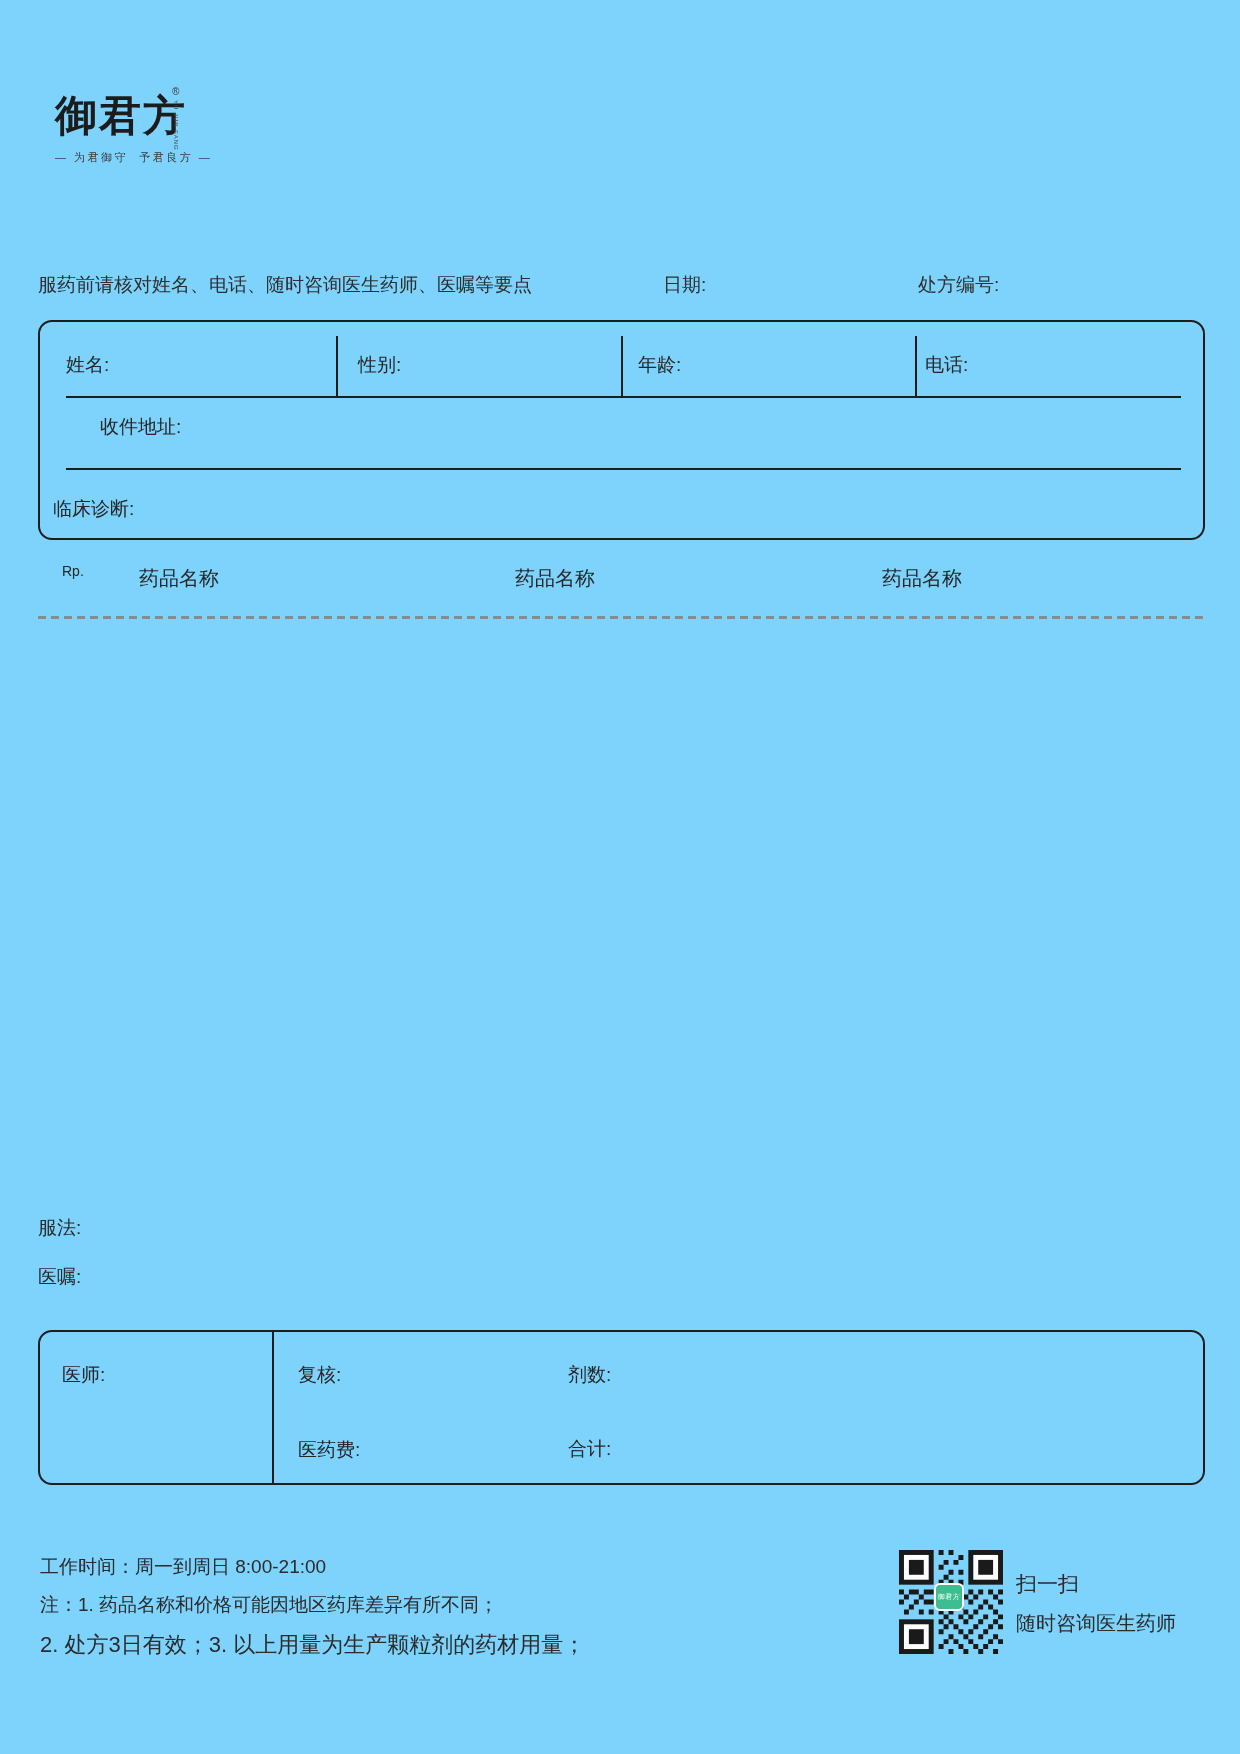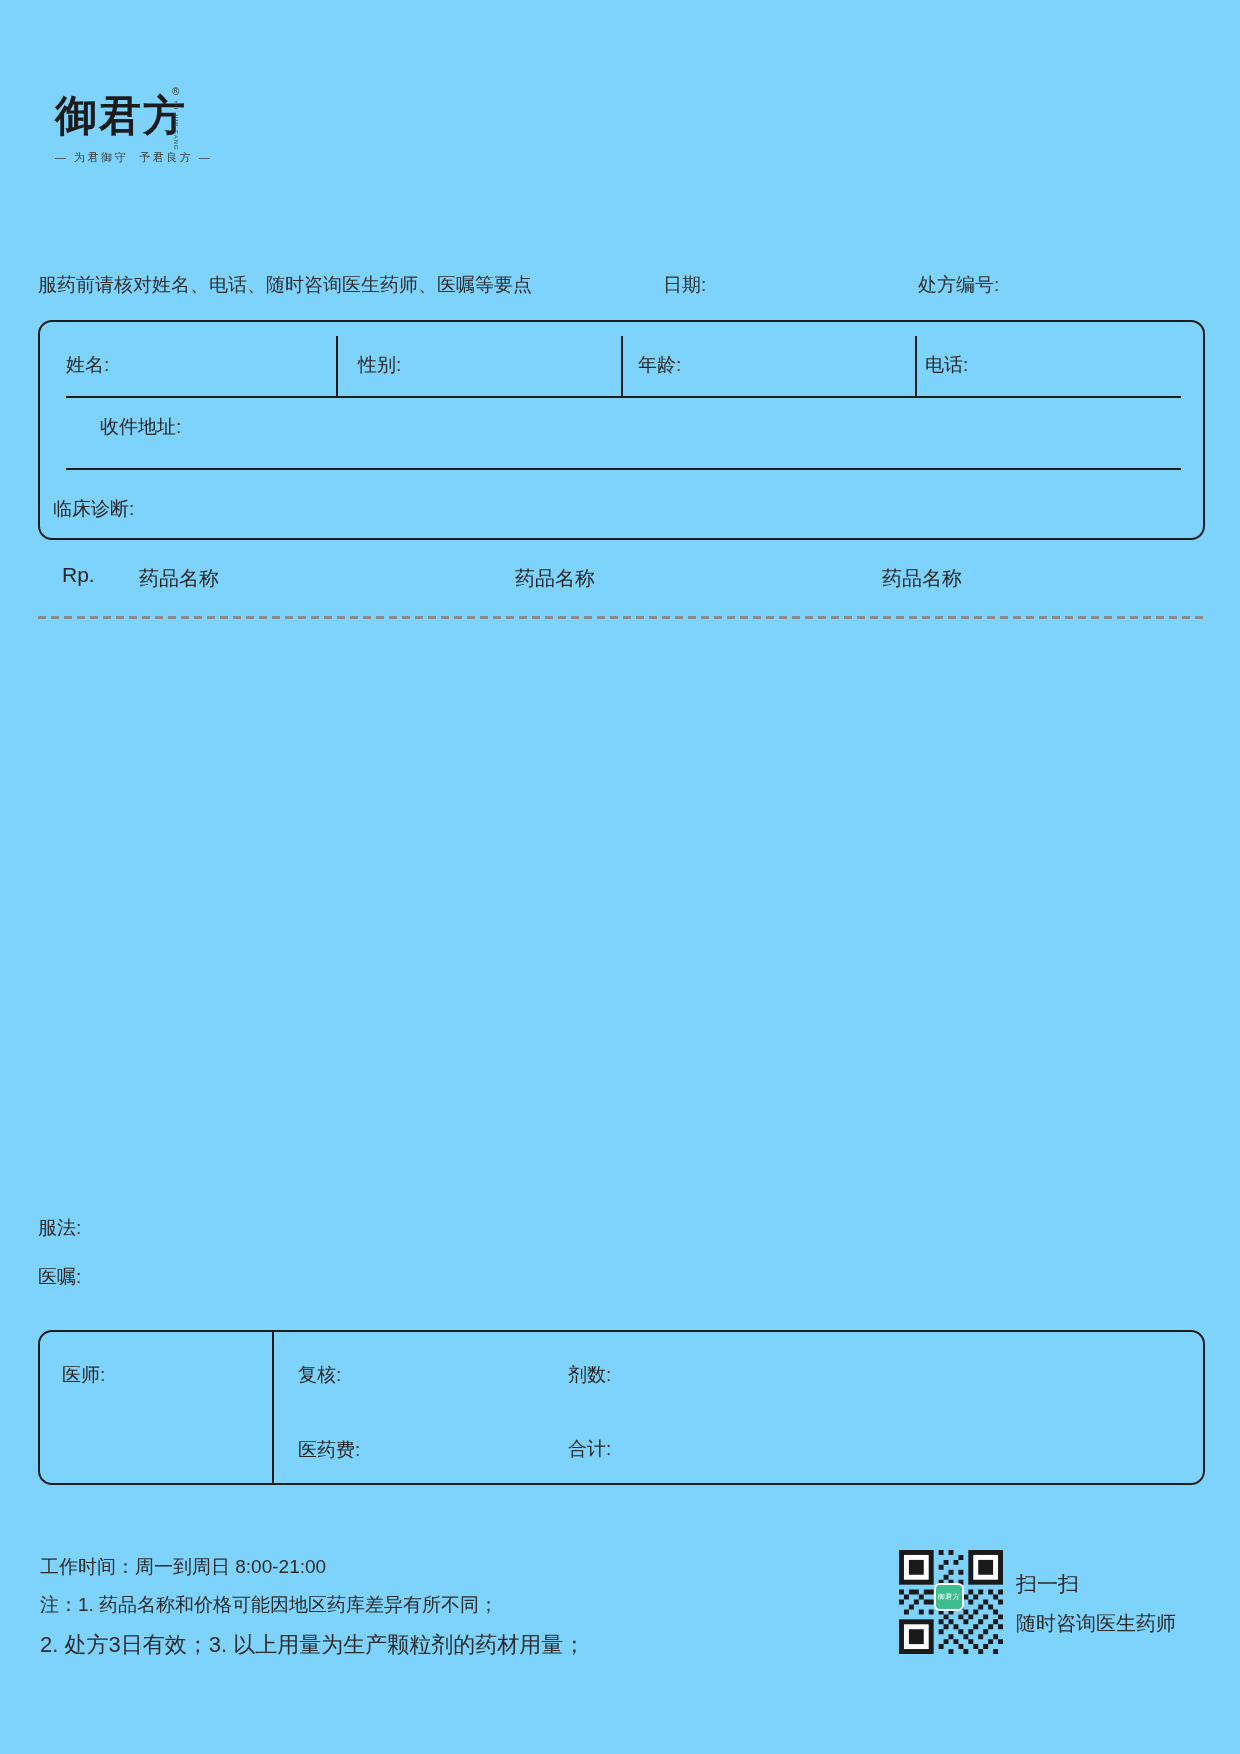--- a/index.html
+++ b/index.html
@@ -52,21 +52,21 @@
     left: 38px; top: 320px;
     width: 1167px; height: 220px;
     border: 2px solid #1d1d1d;
     border-radius: 14px;
   }
   .patient-box .label { position: absolute; font-size: 19px; color: #262626; }
   .vdiv { position: absolute; top: 14px; width: 2px; height: 62px; background: #1d1d1d; }
   .hline { position: absolute; left: 26px; width: 1115px; height: 2px; background: #1d1d1d; }
 
   
-  .rp-label { left: 62px; top: 563px; font-size: 21px; color: #262626; }
+  .rp-label { left: 62px; top: 563px; font-size: 14px; color: #262626; }
   .drug-col { position: absolute; top: 565px; font-size: 20px; color: #262626; }
   .dashed-sep {
     left: 38px; top: 616px;
     width: 1167px; height: 3px;
     background: repeating-linear-gradient(90deg, #8a8a8a 0 8px, transparent 8px 13px);
   }
 
   
   .usage-label  { left: 38px; top: 1215px; font-size: 19px; color: #2b2b2b; }
   .advice-label { left: 38px; top: 1264px; font-size: 19px; color: #2b2b2b; }

